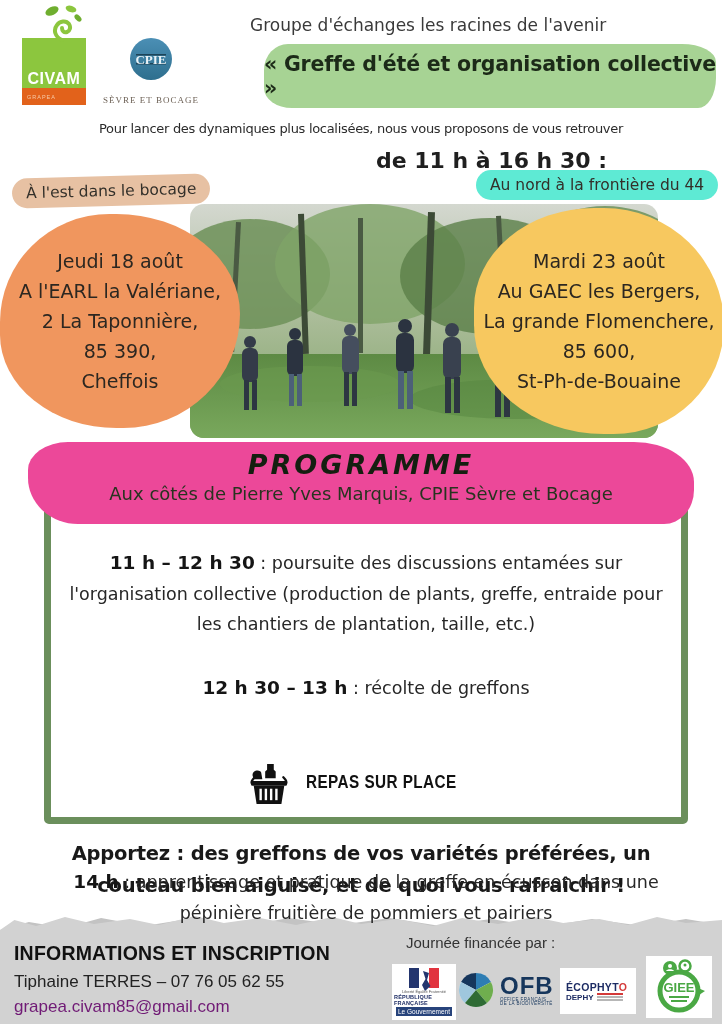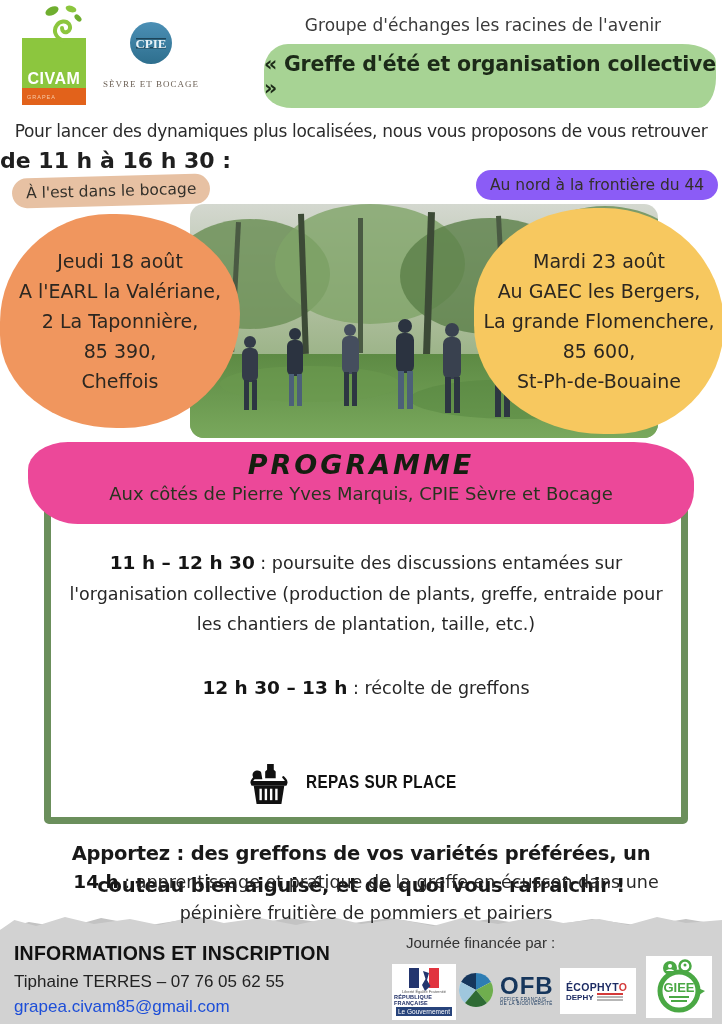--- a/index.html
+++ b/index.html
@@ -6,35 +6,35 @@
   .page{position:relative;width:722px;height:1024px;background:#fff;overflow:hidden;
         font-family:"DejaVu Sans",sans-serif;color:#2e2e2e;}
 
   
   .civam{position:absolute;left:22px;top:4px;width:66px;}
   .civam-sprout{display:block;margin:0 auto -4px 18px;}
   .civam-box{width:64px;height:50px;background:#8cc63e;display:flex;align-items:flex-end;justify-content:center;}
   .civam-acro{font-family:"Liberation Sans",sans-serif;font-weight:bold;font-size:16px;color:#fff;letter-spacing:.5px;line-height:1.1;}
   .civam-bar{width:64px;height:17px;background:#e2621b;display:flex;align-items:center;padding-left:5px;box-sizing:border-box;}
   .civam-sub{font-size:5.5px;color:#f6c9a6;letter-spacing:1px;font-family:"Liberation Sans",sans-serif;}
-  .cpie{position:absolute;left:96px;top:20px;width:110px;text-align:center;}
+  .cpie{position:absolute;left:96px;top:36px;width:110px;text-align:center;}
   .cpie-sub{margin-top:9px;font-family:"Liberation Serif",serif;font-size:9px;letter-spacing:1px;color:#6e6257;}
-  .group-line{position:absolute;left:250px;top:15px;width:466px;text-align:center;font-size:17px;color:#3a3a3a;}
+  .group-line{position:absolute;left:250px;top:15px;width:466px;text-align:left;font-size:17px;color:#3a3a3a;}
   .title-banner{position:absolute;left:264px;top:44px;width:452px;height:64px;background:#a7d394;
         border-radius:24px 34px 18px 28px/26px 18px 30px 20px;display:flex;align-items:center;justify-content:center;}
   .title-banner span{font-weight:bold;font-size:20.5px;color:#1c2a18;letter-spacing:-.2px;}
 
   
-  .intro1{position:absolute;left:0;top:121px;width:722px;text-align:center;font-size:17px;color:#2b2b2b;letter-spacing:-.3px;}
-  .intro-time{position:absolute;left:0;top:148px;width:607px;text-align:left;font-size:22px;font-weight:bold;color:#1f1f1f;}
+  .intro1{position:absolute;left:0;top:121px;width:722px;text-align:center;font-size:13px;color:#2b2b2b;letter-spacing:-.3px;}
+  .intro-time{position:absolute;left:0;top:148px;width:607px;text-align:right;font-size:22px;font-weight:bold;color:#1f1f1f;}
 
   
   .loc-label{position:absolute;z-index:5;padding:6px 14px;border-radius:16px;font-size:15.5px;color:#33302a;white-space:nowrap;}
   .loc-label.west{left:12px;top:176px;background:#e7c1a3;transform:rotate(-1.5deg);}
-  .loc-label.north{left:476px;top:170px;background:#8b5cf6;}
+  .loc-label.north{left:476px;top:170px;background:#5eead4;}
   .photo{position:absolute;left:190px;top:204px;width:468px;height:234px;border-radius:14px;overflow:hidden;z-index:1;}
   .blob{position:absolute;z-index:3;display:flex;flex-direction:column;justify-content:center;text-align:center;
         font-size:19px;line-height:1.58;color:#2c2721;}
   .blob.orange{left:0;top:214px;width:240px;height:214px;background:#f0965e;border-radius:47% 53% 50% 50%/52% 48% 55% 45%;}
   .blob.yellow{left:474px;top:208px;width:250px;height:226px;background:#f7c85f;border-radius:50% 50% 46% 54%/46% 54% 50% 50%;}
 
   
   .prog-banner{position:absolute;left:28px;top:442px;width:666px;height:82px;background:#ec4899;z-index:4;
         border-radius:40px 60px 30px 50px/28px 40px 34px 46px;}
   .prog-title{margin-top:7px;text-align:center;font-size:27px;font-weight:900;font-style:italic;letter-spacing:3px;color:#141f10;}
@@ -51,21 +51,21 @@
   .bring{position:absolute;left:28px;top:838px;width:666px;text-align:center;font-weight:bold;font-size:19.5px;
         line-height:1.62;color:#191919;letter-spacing:-.2px;}
 
   
   .footer-shadow{position:absolute;left:0;top:906px;width:722px;height:118px;background:#c3c3c3;
         clip-path:polygon(0 24px,4% 16px,9% 22px,14% 12px,20% 20px,26% 13px,33% 21px,40% 12px,47% 19px,54% 12px,61% 20px,68% 13px,75% 21px,82% 13px,89% 20px,95% 13px,100% 19px,100% 118px,0 118px);}
   .footer{position:absolute;left:0;top:912px;width:722px;height:112px;background:#d2d2d2;font-family:"Liberation Sans",sans-serif;
         clip-path:polygon(0 18px,2% 8px,5% 14px,9% 5px,13% 12px,18% 7px,22% 13px,27% 4px,31% 11px,36% 6px,41% 13px,46% 5px,50% 12px,55% 7px,60% 14px,64% 6px,69% 12px,74% 5px,78% 11px,83% 7px,87% 13px,91% 5px,95% 11px,100% 8px,100% 112px,0 112px);}
   .info-title{position:absolute;left:14px;top:30px;font-size:19.5px;font-weight:800;letter-spacing:.2px;color:#111;}
   .info-name{position:absolute;left:14px;top:60px;font-size:17px;color:#222;}
-  .info-email{position:absolute;left:14px;top:85px;font-size:17px;color:#1d4ed8;}
+  .info-email{position:absolute;left:14px;top:85px;font-size:17px;color:#701a75;}
   .funded{position:absolute;left:406px;top:22px;font-size:15px;color:#333;}
 
   .logo-box{position:absolute;background:#fff;display:flex;flex-direction:column;align-items:center;justify-content:center;}
   .rf{left:392px;top:52px;width:60px;height:52px;padding:2px;}
   .rf-flag{display:flex;width:30px;height:20px;}
   .rf-flag div{width:10px;height:20px;}
   .rf-b{background:#23356e;} .rf-w{background:#fff;position:relative;} .rf-r{background:#e1343f;}
   .rf-marianne{position:absolute;left:2px;top:3px;width:6px;height:14px;background:#23356e;
         clip-path:polygon(20% 0,80% 10%,60% 45%,95% 75%,40% 100%,10% 70%,45% 40%);}
   .rf-motto{font-size:4px;color:#555;margin-top:1px;}

